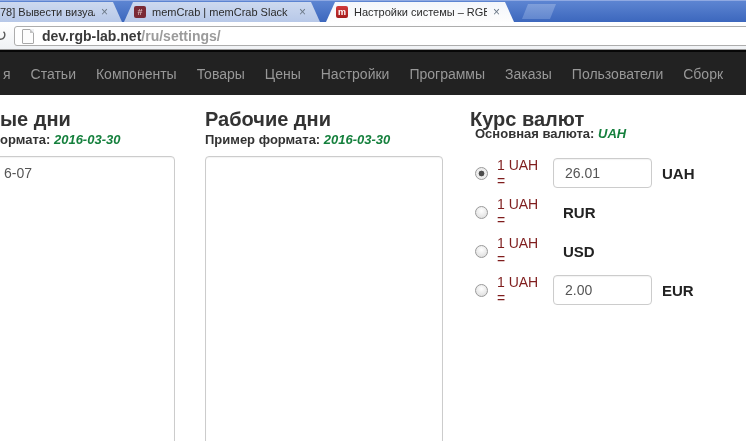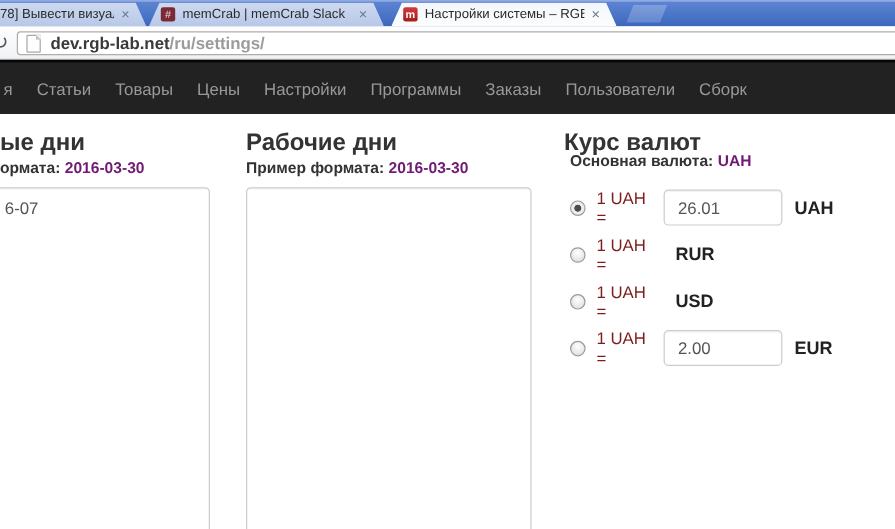--- a/index.html
+++ b/index.html
@@ -79,21 +79,21 @@
   .nav-item:first-child{margin-left:-7px;}
   
   .heading{
     position:absolute;font-size:20px;font-weight:bold;color:#333;
     white-space:nowrap;
   }
   .sub{
     position:absolute;font-size:13px;font-weight:bold;color:#333;
     white-space:nowrap;
   }
-  .sub .red{color:#701a75;}
+  .sub .red{color:#15803d;font-style:italic;}
   .ta{
     position:absolute;background:#fff;border:1px solid #ccc;border-radius:4px;
     box-shadow:inset 0 1px 1px rgba(0,0,0,.05);box-sizing:border-box;
     font-size:14px;color:#555;overflow:hidden;
   }
   .ta-left{left:-30px;top:156px;width:205px;height:320px;padding:8px 8px 8px 33px;}
   .ta-mid{left:205px;top:156px;width:238px;height:320px;padding:8px;}
   .cur-row{
     position:absolute;left:475px;height:30px;display:flex;align-items:center;
   }
@@ -141,20 +141,21 @@
   <span class="reload">↻</span>
   <div class="omnibox">
     <span class="page-icon"></span>
     <span class="url"><span class="host">dev.rgb-lab.net</span><span class="path">/ru/settings/</span></span>
   </div>
 </div>
 
 <div class="site-nav">
   <span class="nav-item">я</span>
   <span class="nav-item">Статьи</span>
+  <span class="nav-item">Компоненты</span>
   <span class="nav-item">Товары</span>
   <span class="nav-item">Цены</span>
   <span class="nav-item">Настройки</span>
   <span class="nav-item">Программы</span>
   <span class="nav-item">Заказы</span>
   <span class="nav-item">Пользователи</span>
   <span class="nav-item">Сборк</span>
 </div>
 
 <div class="heading" style="left:0;top:108px">ые дни</div>

